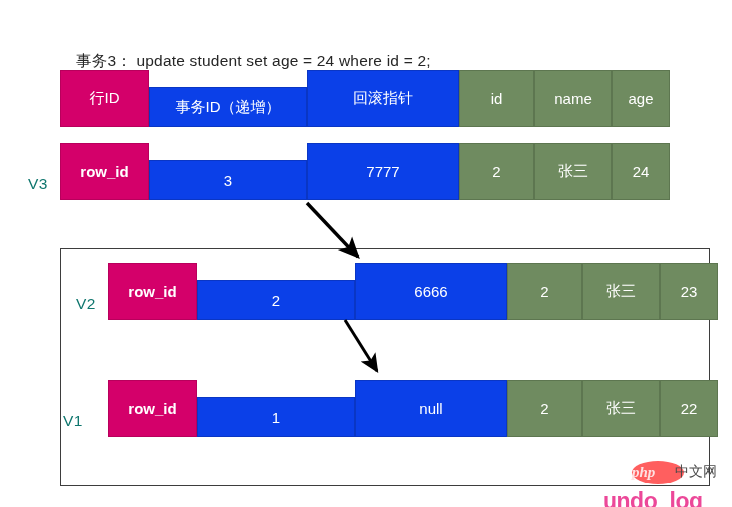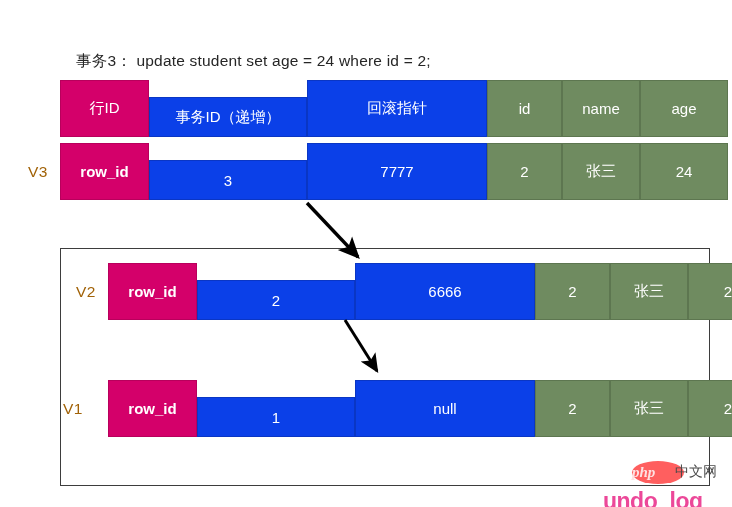--- a/index.html
+++ b/index.html
@@ -48,35 +48,36 @@
   .cell.pink  { background: #D4006A; border: 1px solid #b8005c; }
   .cell.blue  { background: #0B40E8; border: 1px solid #0a36c4; }
   .cell.green { background: #6F8B60; border: 1px solid #5d7650; }
 
   .cell.hdr { font-size: 15px; }
   .cell.bold { font-weight: bold; }
 
   
   .c-rowid { width: 89px; }
   .c-txid  { width: 158px; margin-top: 17px; }
-  .c-ptr   { width: 180px; }
+  .c-ptr   { width: 152px; }
   .c-id    { width: 75px; }
   .c-name  { width: 78px; }
-  .c-age   { width: 88px; }
-
-  
-  #table-top-header { left: 60px; top: 80px; text-align: center; }
+  .c-age   { width: 58px; }
+
+  
+  #table-top-header { left: 60px; top: 70px; text-align: center; }
   #row-v3           { left: 60px; top: 143px; }
 
   
   .vlabel {
     position: absolute;
     font-size: 15.5px;
-    color: #a16207;
+    color: #0f766e;
     letter-spacing: 0.3px;
+    margin-top: 12px;
   }
   #label-v3 { left: 28px; top: 163px; }
   #label-v2 { left: 76px; top: 283px; }
   #label-v1 { left: 63px; top: 400px; }
 
   
   #undo-log-box {
     position: absolute;
     left: 60px;
     top: 248px;

